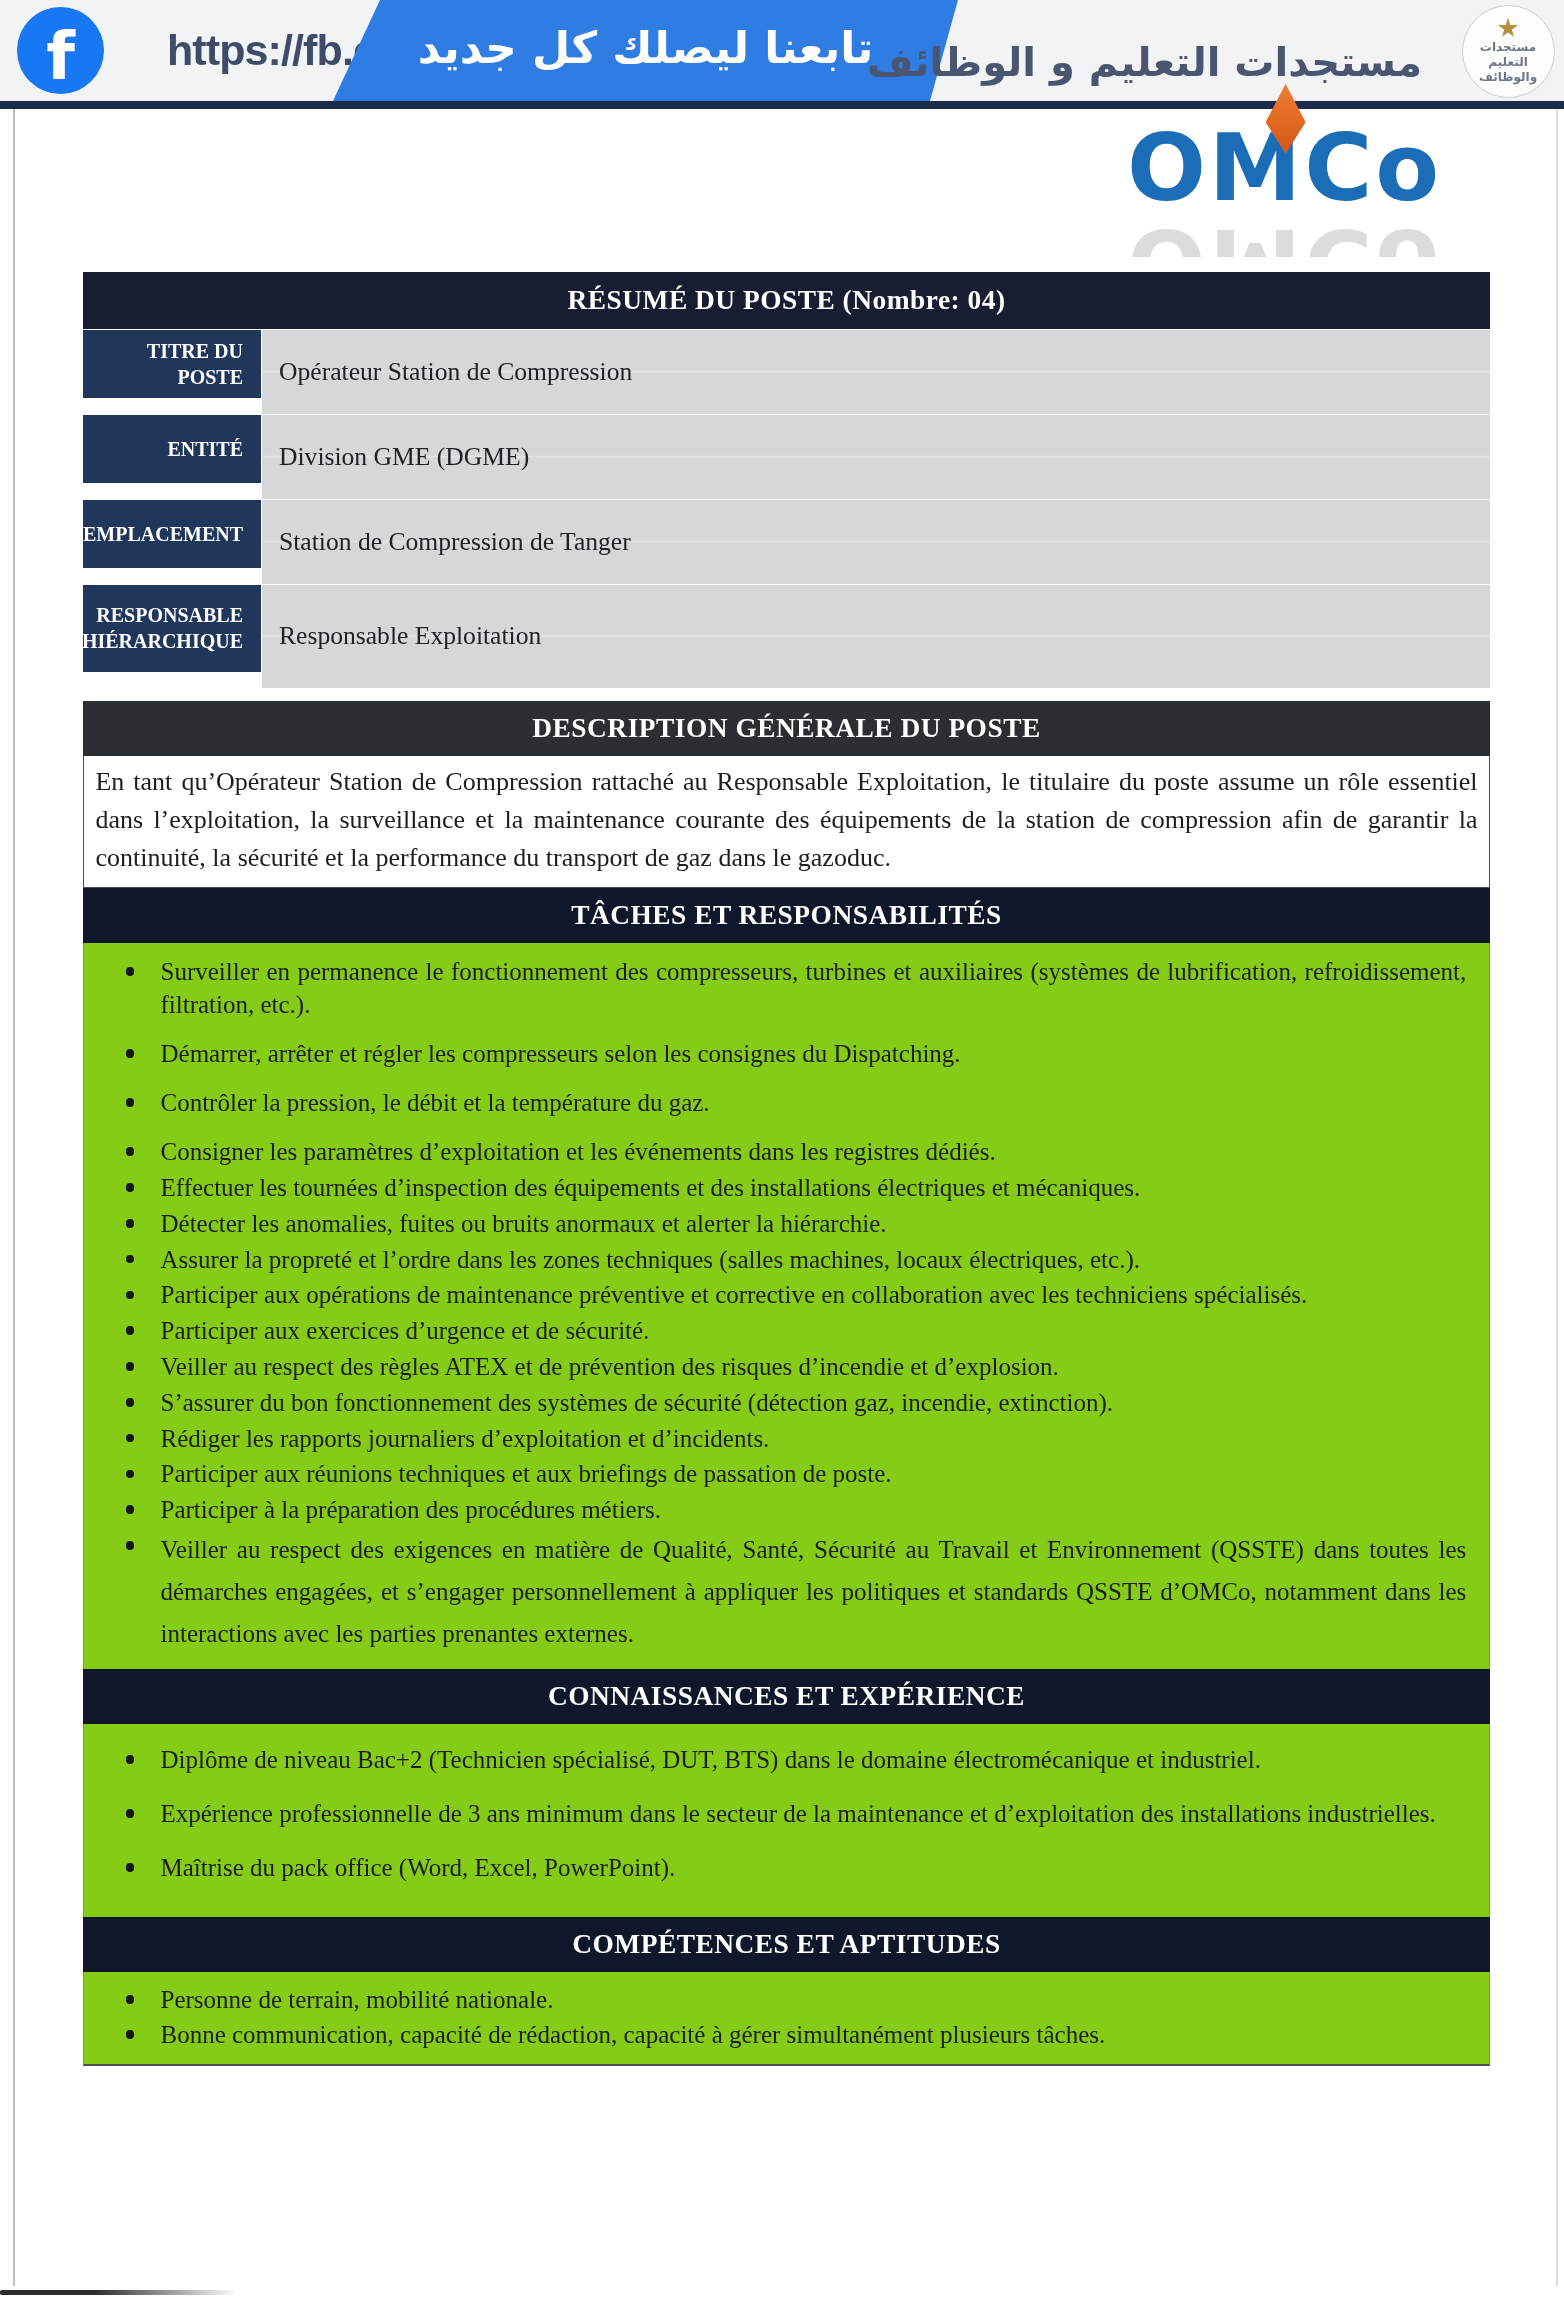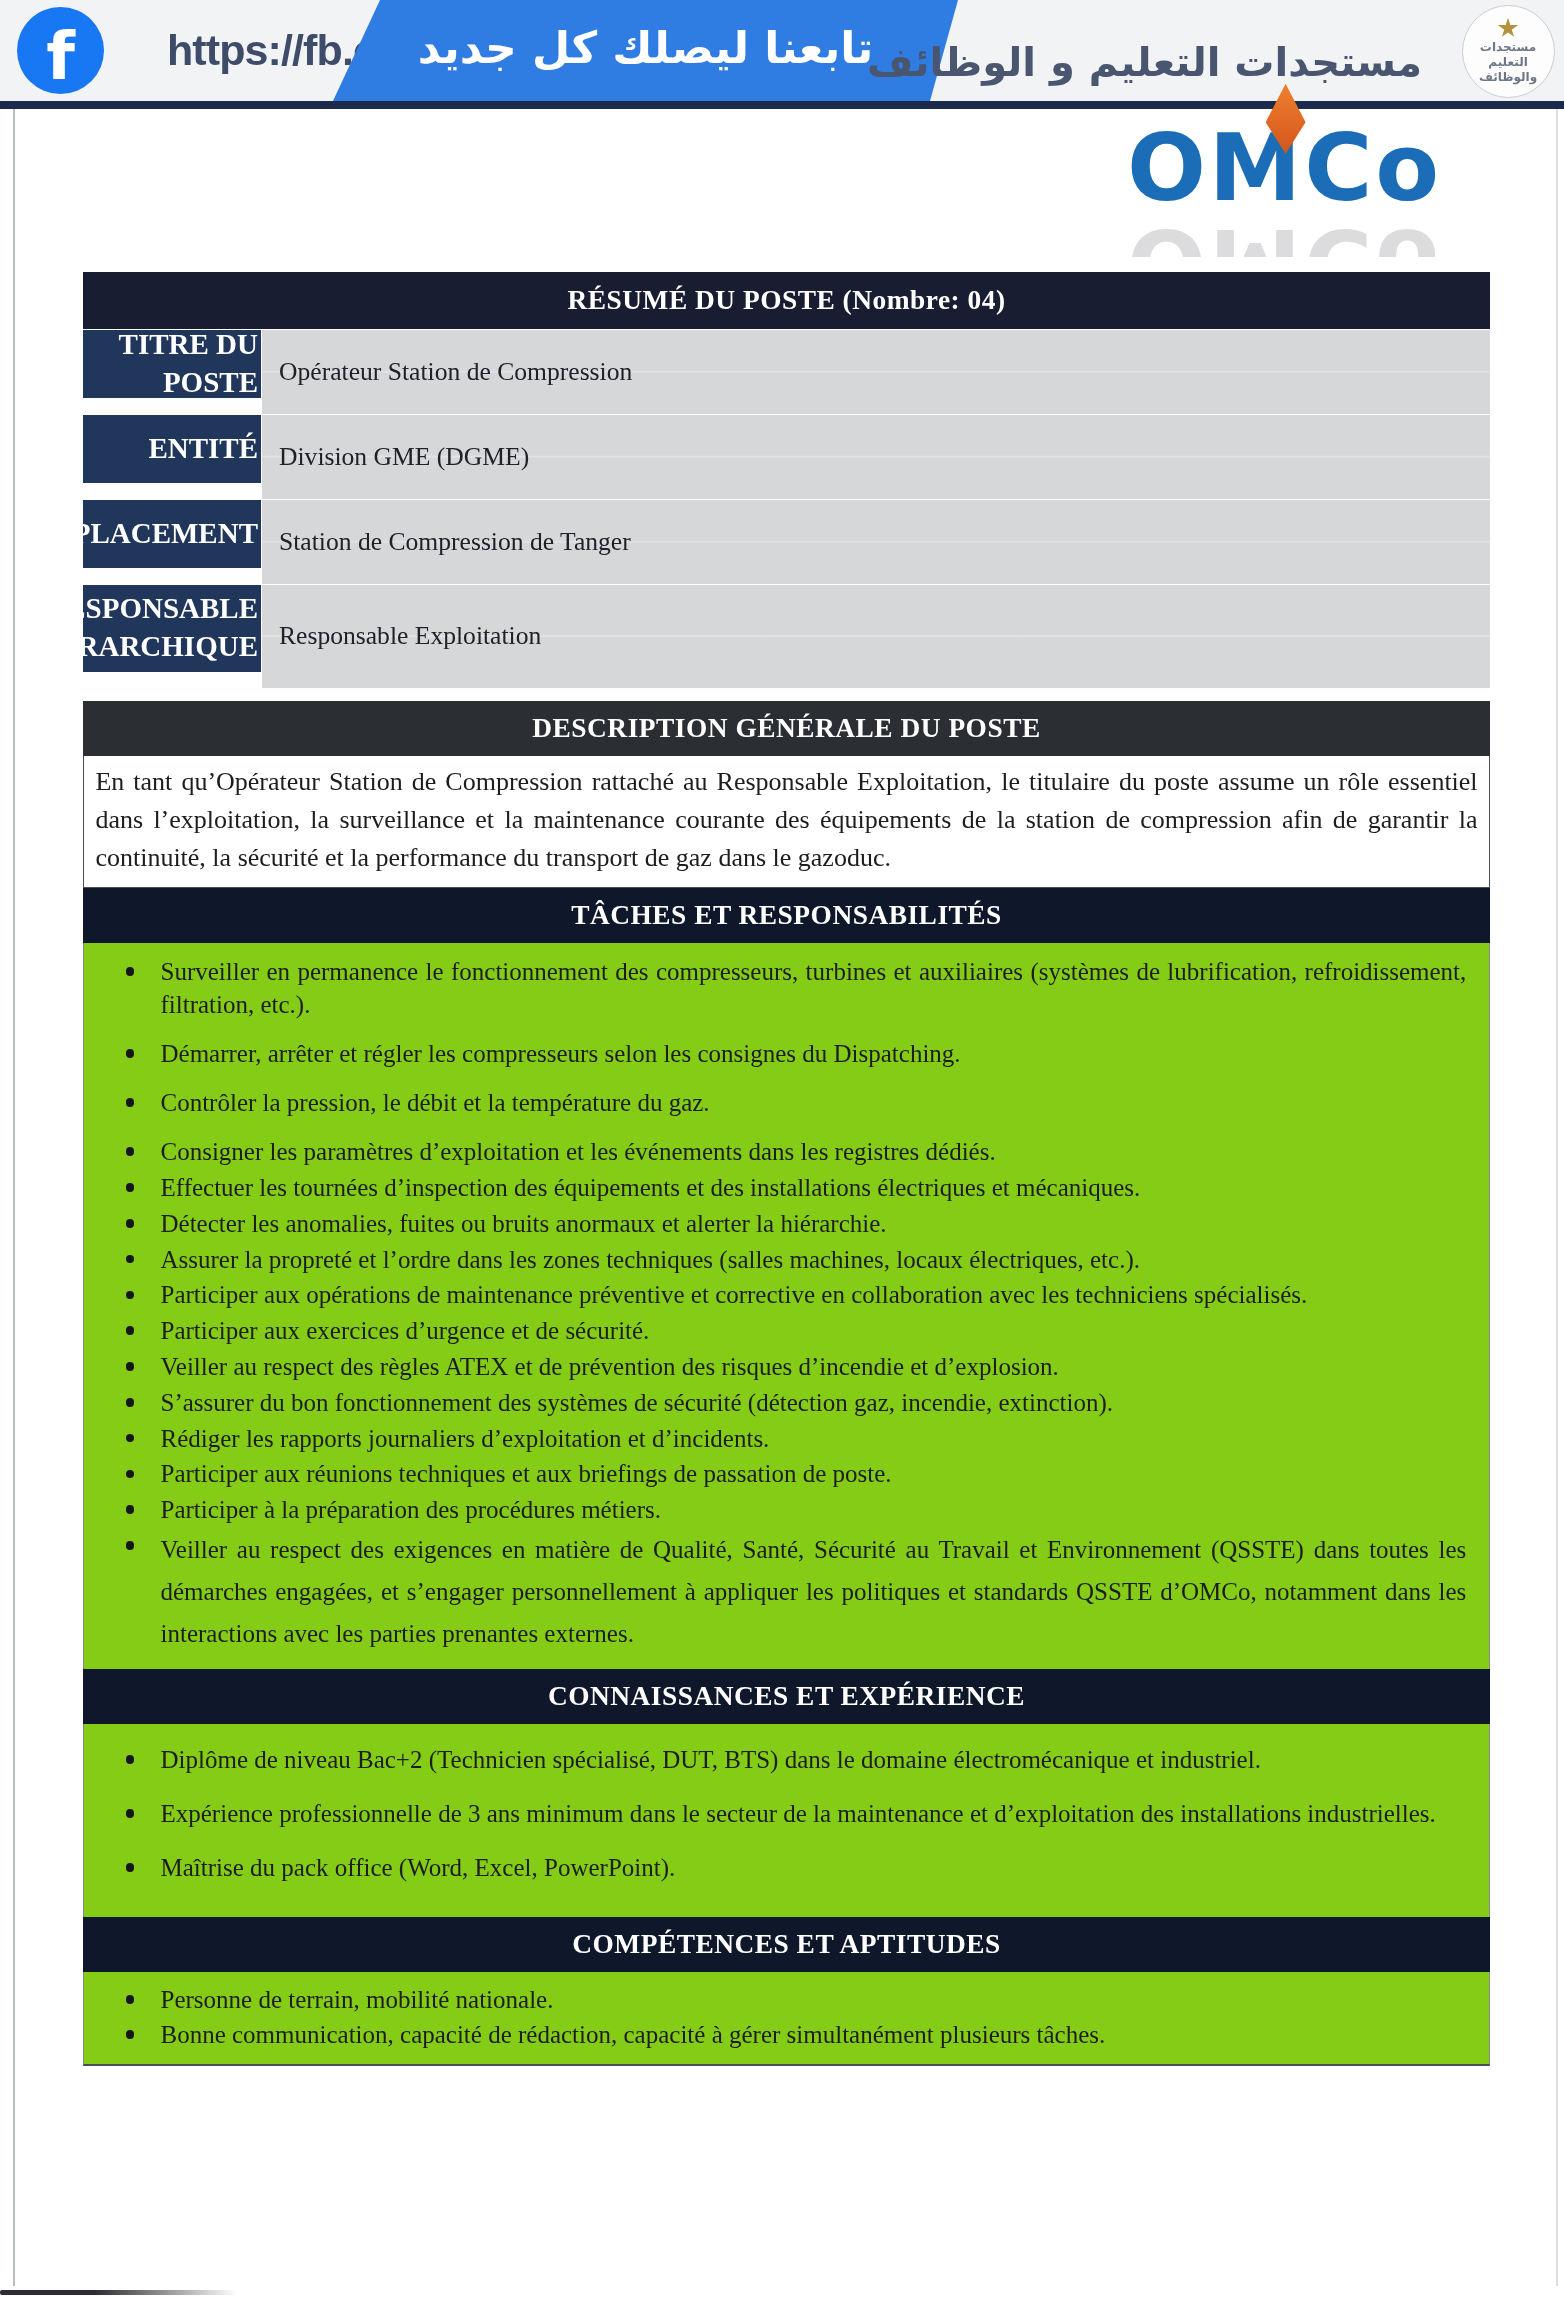--- a/index.html
+++ b/index.html
@@ -51,22 +51,22 @@
   .logo-reflect .logo-word{transform:scaleY(-1);color:#2a2f36;}
 
   
   .doc{position:relative;margin:0 74px 0 83px;}
 
   .summary-table{display:grid;grid-template-columns:178px 1fr;gap:1px;background:#ffffff;}
   .sum-title{grid-column:1 / span 2;background:#181d31;color:#ffffff;height:57px;
              display:flex;align-items:center;justify-content:center;
              font-weight:bold;font-size:27.4px;letter-spacing:0.5px;}
   .sum-label{background:#21365b;color:#ffffff;display:flex;align-items:center;
-             justify-content:flex-end;text-align:right;font-weight:bold;font-size:29px;
-             padding:0 3px;line-height:1.3;}
+             justify-content:flex-end;text-align:right;font-weight:bold;font-size:20px;
+             padding:0 18px;line-height:1.3;}
   .sum-value{background:#d6d7d9;color:#20222a;display:flex;align-items:center;
              font-size:25.6px;padding:8px 17px;
              background-image:linear-gradient(#d6d7d9 48%, #e3e4e6 49%, #d6d7d9 52%);}
   .row-h{height:68px;}
   .row-h2{height:87px;}
 
   .sec-bar{height:55px;display:flex;align-items:center;justify-content:center;
            color:#ffffff;font-weight:bold;font-size:27.4px;letter-spacing:0.5px;}
   .bar-black{background:#2b2e33;margin-top:13.2px;}
   .bar-navy{background:#0f172a;}

